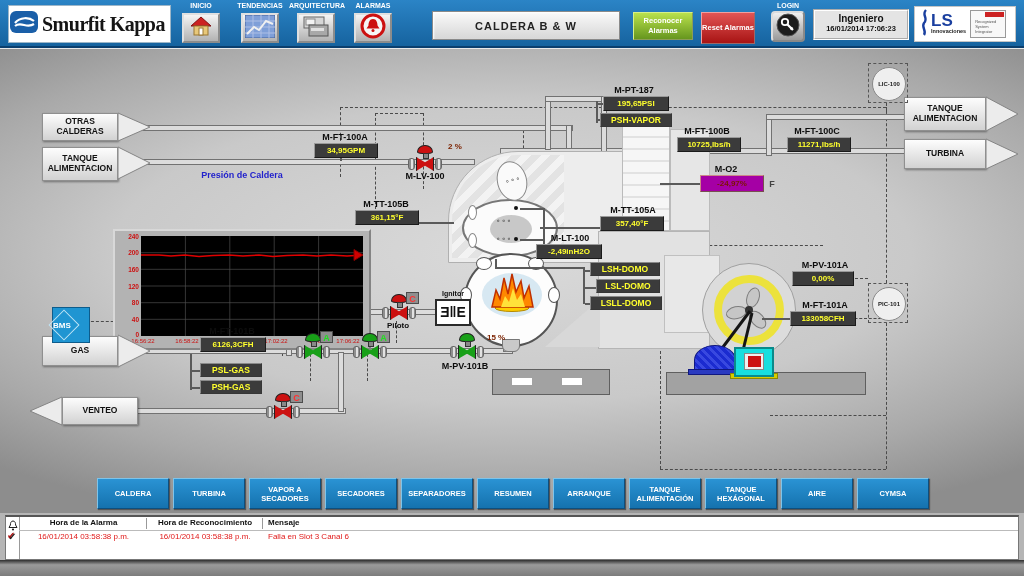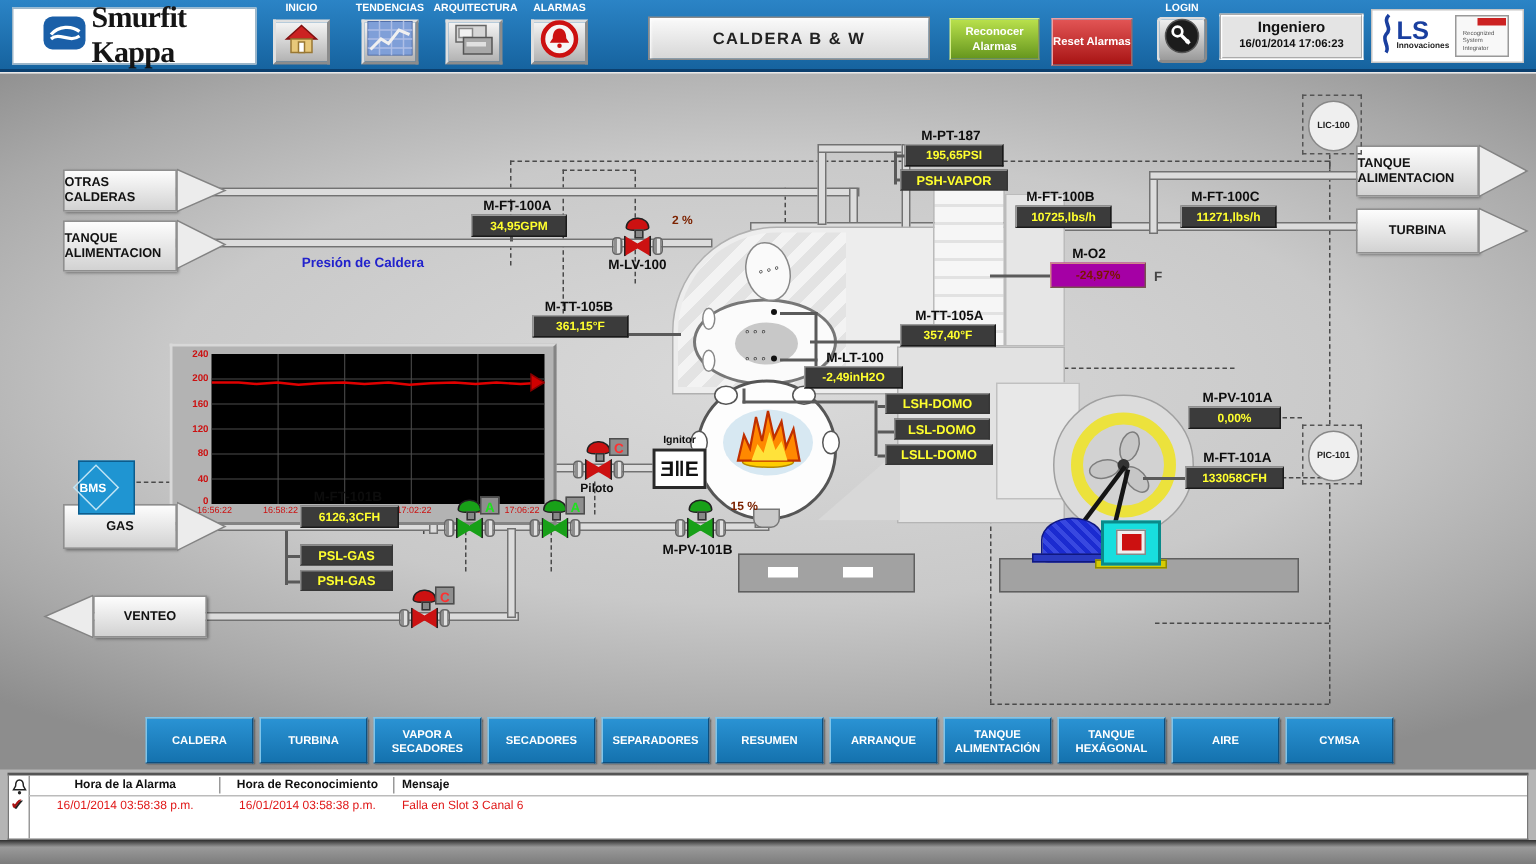--- a/index.html
+++ b/index.html
@@ -2,21 +2,21 @@
 <html><head>
 <meta charset="utf-8">
 <style>
   html,body{margin:0;padding:0;background:#555;}
   #app{position:relative;width:1024px;height:576px;overflow:hidden;
        font-family:"Liberation Sans",sans-serif;background:#b5b5b5;}
   
   #hdr{position:absolute;left:0;top:0;width:1024px;height:48px;
        background:linear-gradient(#2b84c6,#16639f);border-bottom:2px solid #0b3f6e;box-sizing:border-box;}
   .logobox{position:absolute;left:8px;top:5px;width:163px;height:38px;background:#fff;border:1px solid #9db6c8;
-           display:flex;align-items:center;gap:3px;padding-left:19px;box-sizing:border-box;}
+           display:flex;align-items:center;gap:3px;padding-left:0;box-sizing:border-box;}
   .logotext{font-family:"Liberation Serif",serif;font-weight:bold;font-size:20px;color:#151515;letter-spacing:-.5px;}
   .navlbl{position:absolute;top:2px;color:#fff;font-size:7px;font-weight:bold;text-align:center;}
   .navbtn{position:absolute;top:13px;width:38px;height:30px;background:linear-gradient(#f4f4f4,#b2b2b2);
           border:2px outset #e0e0e0;box-sizing:border-box;display:flex;align-items:center;justify-content:center;cursor:pointer;}
   .titlebox{position:absolute;left:432px;top:11px;width:186px;height:27px;background:linear-gradient(#fafafa,#d7d7d7);
             border:1px solid #8a8a8a;box-shadow:inset 1px 1px 2px #fff;display:flex;align-items:center;justify-content:center;
             font-weight:bold;font-size:11px;color:#222;letter-spacing:1px;}
   .ackbtn{position:absolute;left:633px;top:12px;width:60px;height:28px;background:linear-gradient(#b9e14c,#66961e);
           border:1px outset #d6f08a;color:#fff;font-weight:bold;font-size:7.5px;text-align:center;line-height:1.3;
           display:flex;align-items:center;justify-content:center;cursor:pointer;box-sizing:border-box;}
@@ -48,21 +48,21 @@
   .sh{position:absolute;height:2px;background:#5a5a5a;}
   .sv{position:absolute;width:2px;background:#5a5a5a;}
   .tag{position:absolute;font-weight:bold;font-size:9px;color:#0d0d0d;text-align:center;}
   .val{position:absolute;background:#3b3b3b;border-top:1px solid #9a9a9a;border-left:1px solid #9a9a9a;
        border-right:1px solid #1a1a1a;border-bottom:1px solid #1a1a1a;color:#ffff2e;font-weight:bold;
        font-size:8px;text-align:center;line-height:13px;height:13px;}
   .sw{position:absolute;background:#3b3b3b;border:1px outset #8a8a8a;color:#ffff2e;font-weight:bold;
       font-size:8.5px;text-align:center;line-height:12px;height:12px;}
   .arrowbox{position:absolute;background:linear-gradient(#fdfdfd,#d2d2d2);border:1px solid #8f8f8f;
             box-shadow:1px 1px 2px rgba(0,0,0,.4);display:flex;align-items:center;justify-content:center;
-            text-align:left;font-weight:bold;font-size:8.5px;color:#111;line-height:1.15;box-sizing:border-box;}
+            text-align:center;font-weight:bold;font-size:8.5px;color:#111;line-height:1.15;box-sizing:border-box;}
   .tri{position:absolute;}
   .ctrl{position:absolute;width:40px;height:40px;border:1px dashed #555;box-sizing:border-box;}
   .ctrl .cc{position:absolute;left:3px;top:3px;width:32px;height:32px;border-radius:50%;background:#efefef;
             border:1px solid #888;font-size:6px;font-weight:bold;color:#222;text-align:center;line-height:32px;}
   .valve{position:absolute;width:34px;height:27px;}
   .v-act{position:absolute;left:9px;top:0;width:16px;height:9px;border-radius:50% 50% 35% 35%/80% 80% 25% 25%;border:1px solid #222;box-sizing:border-box;}
   .v-stem{position:absolute;left:15px;top:8px;width:4px;height:4px;background:#888;border:1px solid #333;}
   .v-fl{position:absolute;top:13px;width:7px;height:12px;border-radius:3px;
         background:repeating-linear-gradient(90deg,#8f8f8f 0 2px,#e2e2e2 2px 4px);border:1px solid #666;box-sizing:border-box;}
   .v-body{position:absolute;left:8px;top:12px;width:18px;height:14px;border:1px solid #222;box-sizing:border-box;

